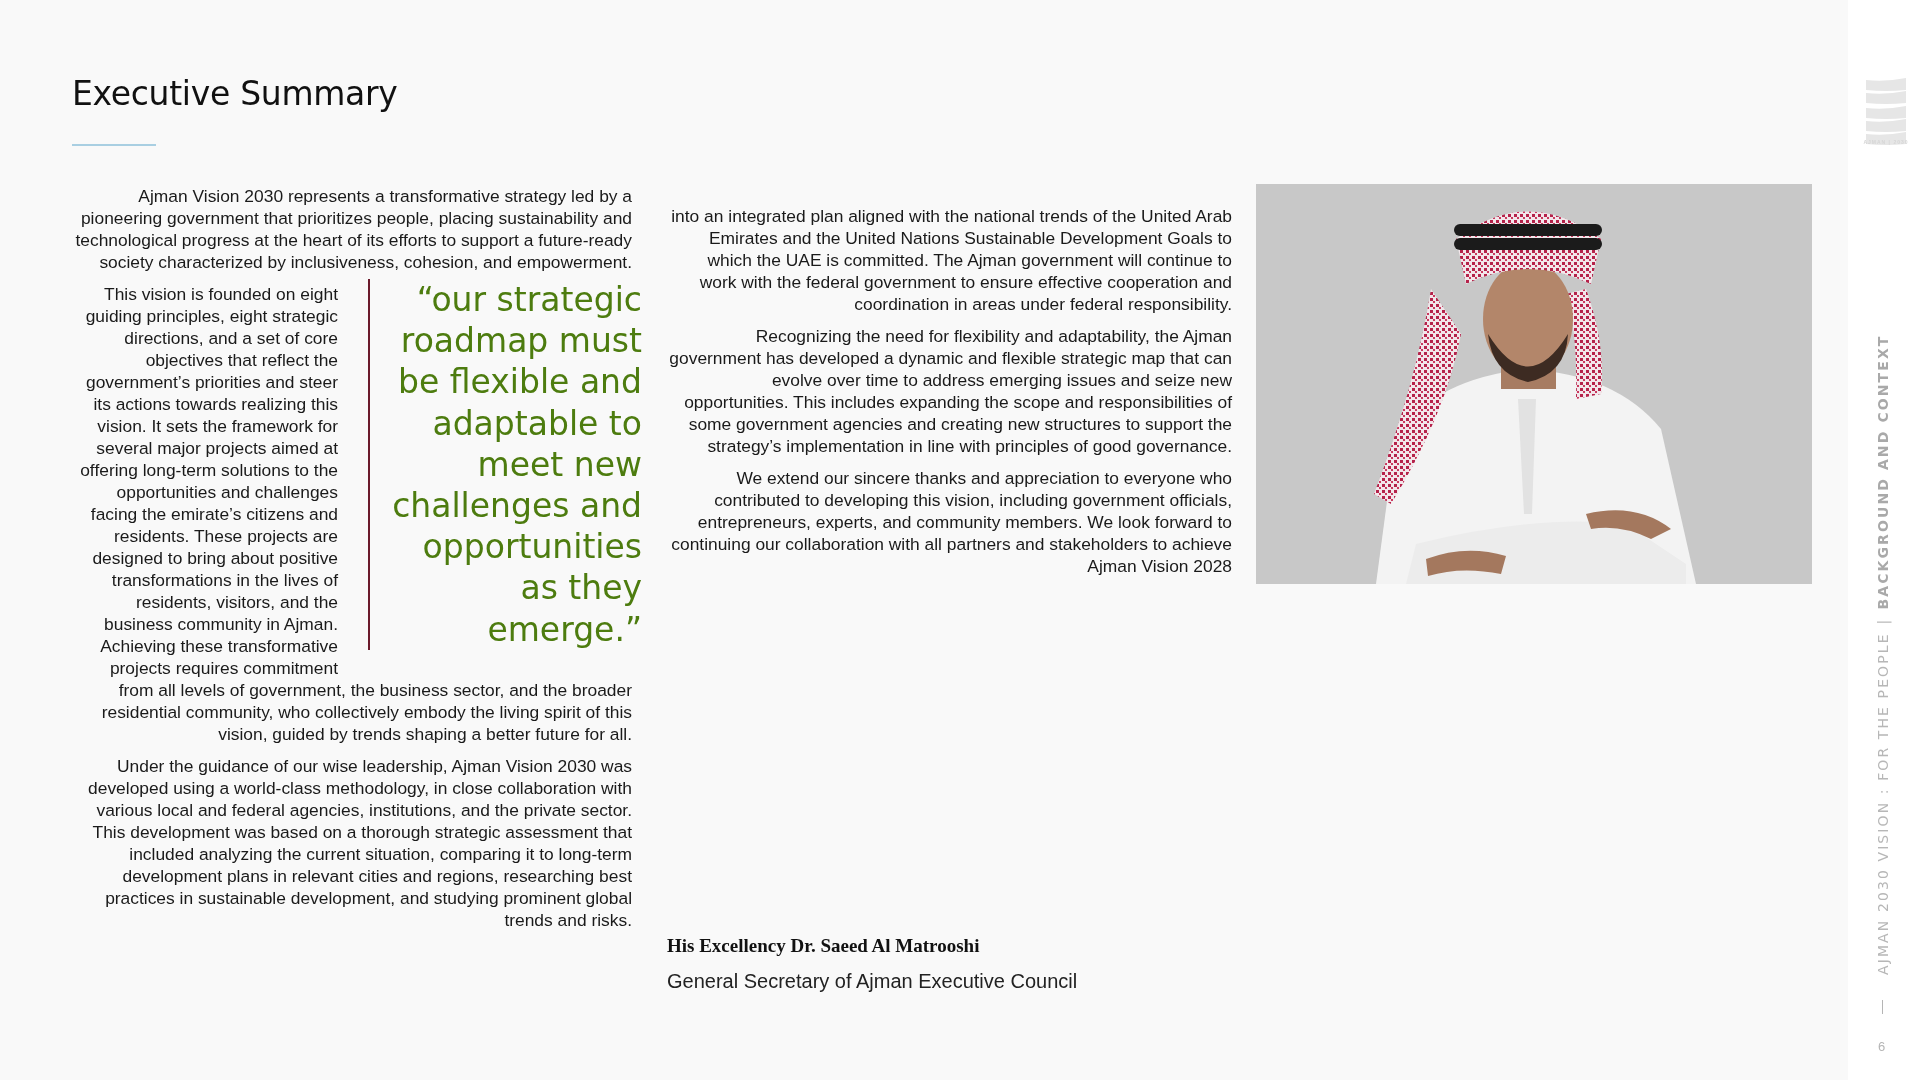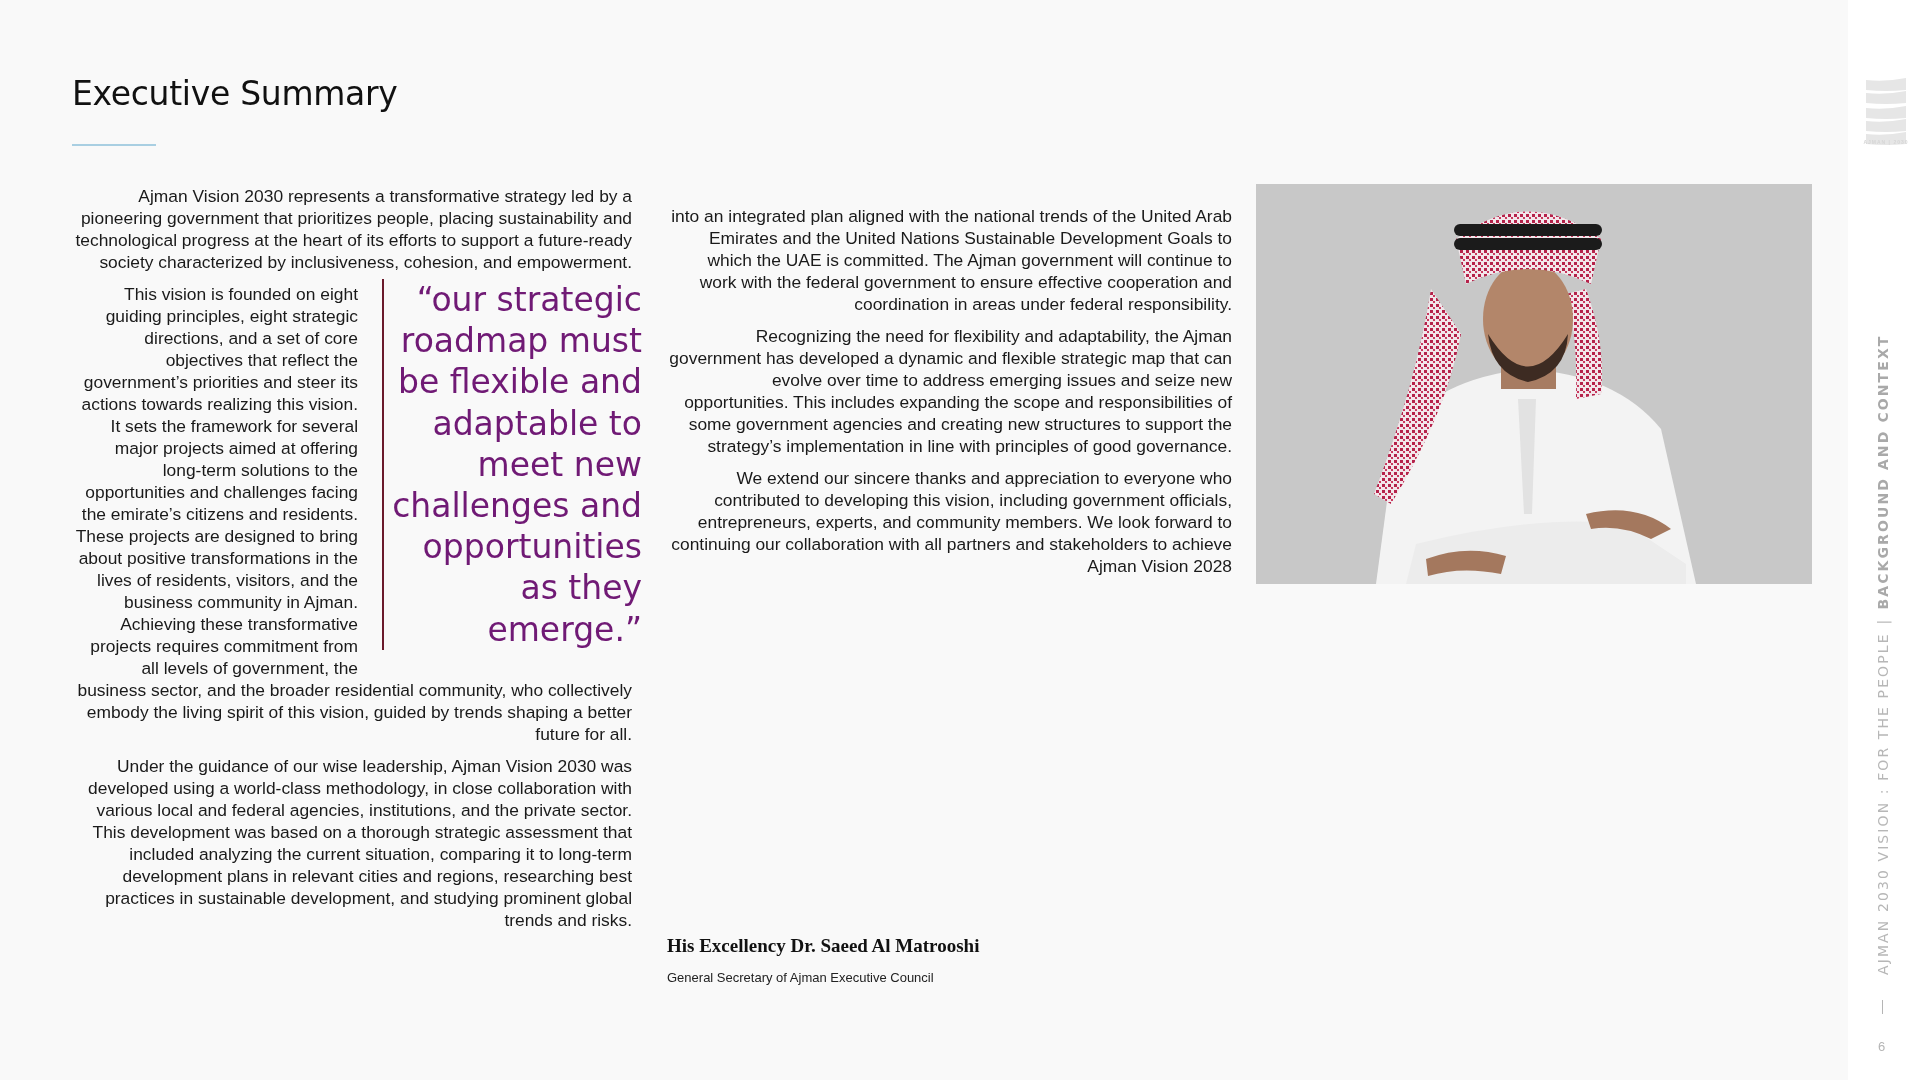--- a/index.html
+++ b/index.html
@@ -15,33 +15,33 @@
     font-size:33px; font-weight:normal; letter-spacing:-0.3px; color:#111;
   }
   .title-rule {
     position:absolute; left:72px; top:144px; width:84px; height:2px; background:#a9cfe2;
   }
   .col { position:absolute; font-size:17.4px; line-height:22px;text-align:right; }
   .col p { margin:0 0 10px 0; }
   .col-left { left:72px; top:185px; width:560px; }
   .col-mid  { left:667px; top:185px; width:565px;margin-top:20px; }
   .quote {
-    float:right; width:250px; margin:0 0 8px 24px;
-    border-left:2px solid #6b1a2b; padding-left:8px;
-    font-size:33px; line-height:41.2px; color:#701a75;
+    float:right; width:250px; margin:0 0 8px 30px;
+    border-left:2px solid #6b1a2b; padding-left:22px;
+    font-size:33px; line-height:41.2px; color:#4d7c0f;
     font-family:"DejaVu Sans", sans-serif; font-weight:normal;
     position:relative; top:-4px; margin-right:-10px;
   }
   .quote-block { margin:0 0 10px 0; }
   .sig-name {
     position:absolute; left:667px; top:935px; font-weight:bold; font-size:19px; color:#111;
     font-family:Liberation Serif, serif;
   }
   .sig-title {
-    position:absolute; left:667px; top:970px; font-size:13px; color:#222;
+    position:absolute; left:667px; top:970px; font-size:20px; color:#222;
   }
   .photo {
     position:absolute; left:1256px; top:184px; width:556px; height:400px;
     background:#c8c8c8; overflow:hidden;
   }
   .sidebar {
     position:absolute; left:1848px; top:0; width:72px; height:1080px; background:#ffffff;
   }
   .logo { position:absolute; left:1864px; top:70px; width:44px; height:80px; }
   .logo-caption {

